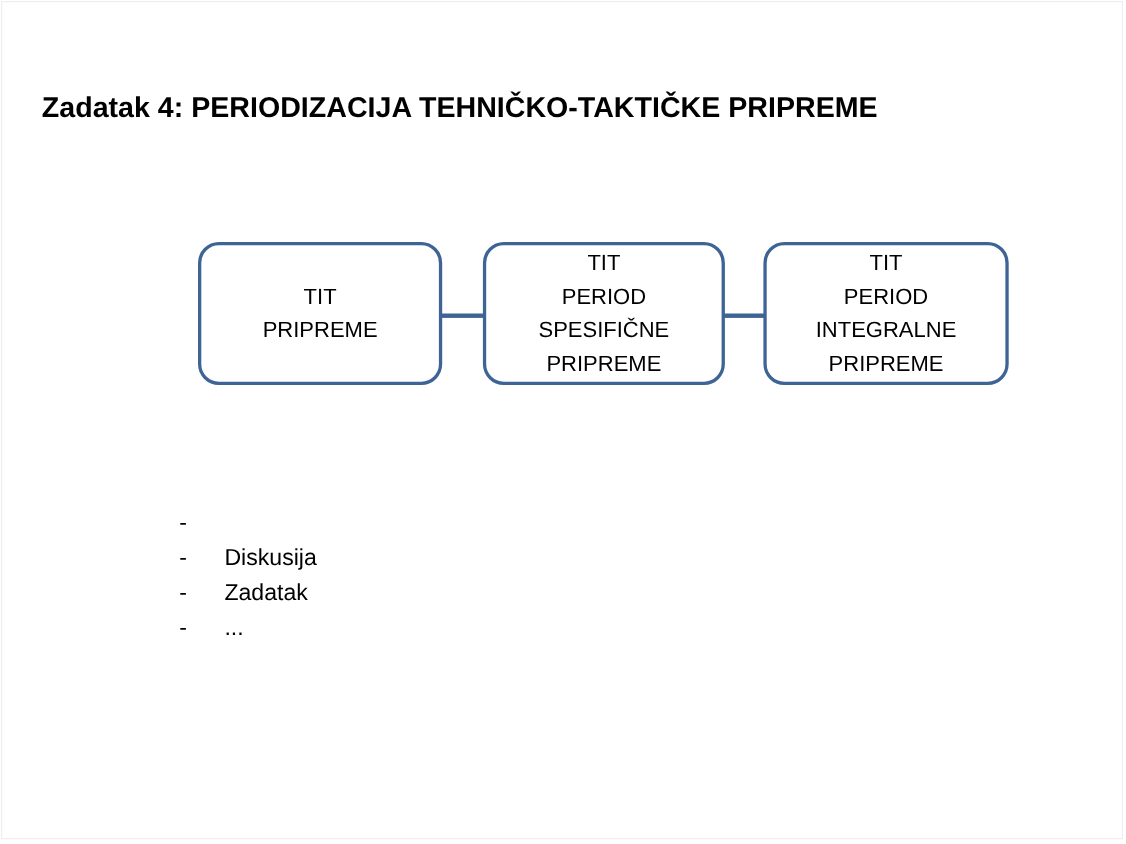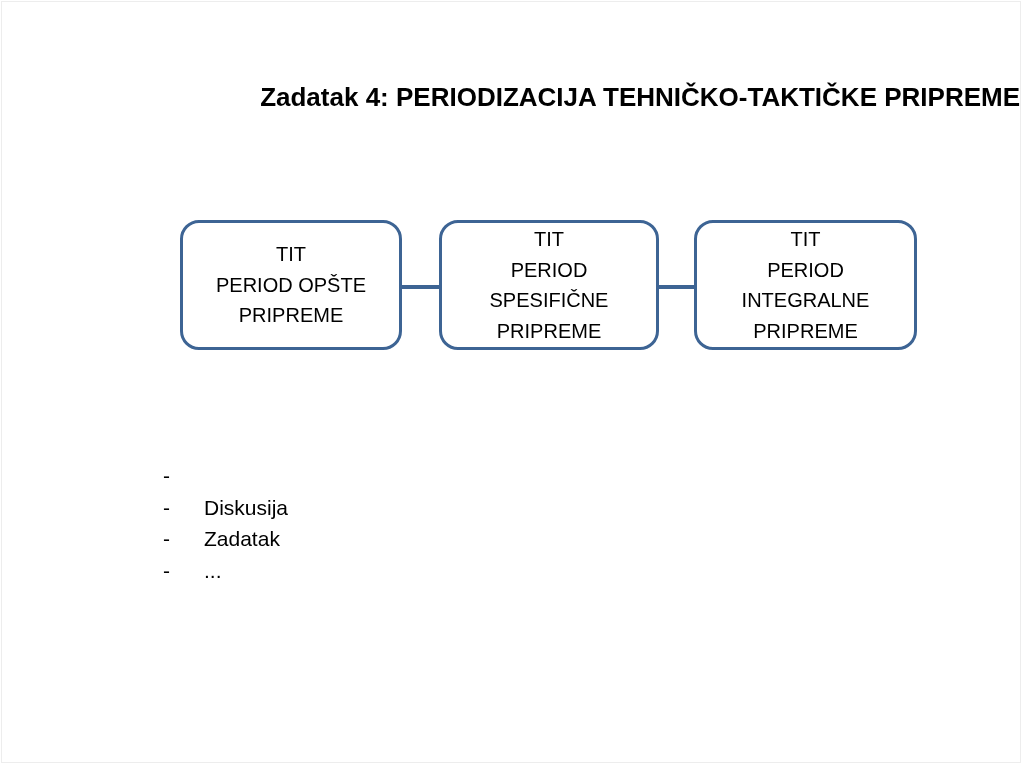--- a/index.html
+++ b/index.html
@@ -14,21 +14,21 @@
     left: 1px; top: 1px;
     width: 1020px; height: 762px;
     background: #ffffff;
     border: 1px solid #ededed;
   }
   .slide-title {
     position: absolute;
     left: 0; right: 0;
     top: 80px;
     padding-left: 36px;
-    text-align: right;
+    text-align: left;
     font-size: 26px;
     font-weight: bold;
     color: #000000;
     line-height: 30px;
     letter-spacing: 0px;
     white-space: nowrap;
   }
   .flow-box {
     position: absolute;
     border: 3px solid #3d6494;
@@ -71,21 +71,20 @@
 </style>
 </head>
 <body>
 
 <div class="slide-frame">
 
   <div class="slide-title">Zadatak 4: PERIODIZACIJA TEHNIČKO-TAKTIČKE PRIPREME</div>
 
   <div class="flow-box" id="box-1">
     <div class="box-line">TIT</div>
-    <div class="box-line">PERIOD OPŠTE</div>
     <div class="box-line">PRIPREME</div>
   </div>
 
   <div class="connector" id="connector-1"></div>
 
   <div class="flow-box" id="box-2">
     <div class="box-line">TIT</div>
     <div class="box-line">PERIOD</div>
     <div class="box-line">SPESIFIČNE</div>
     <div class="box-line">PRIPREME</div>

